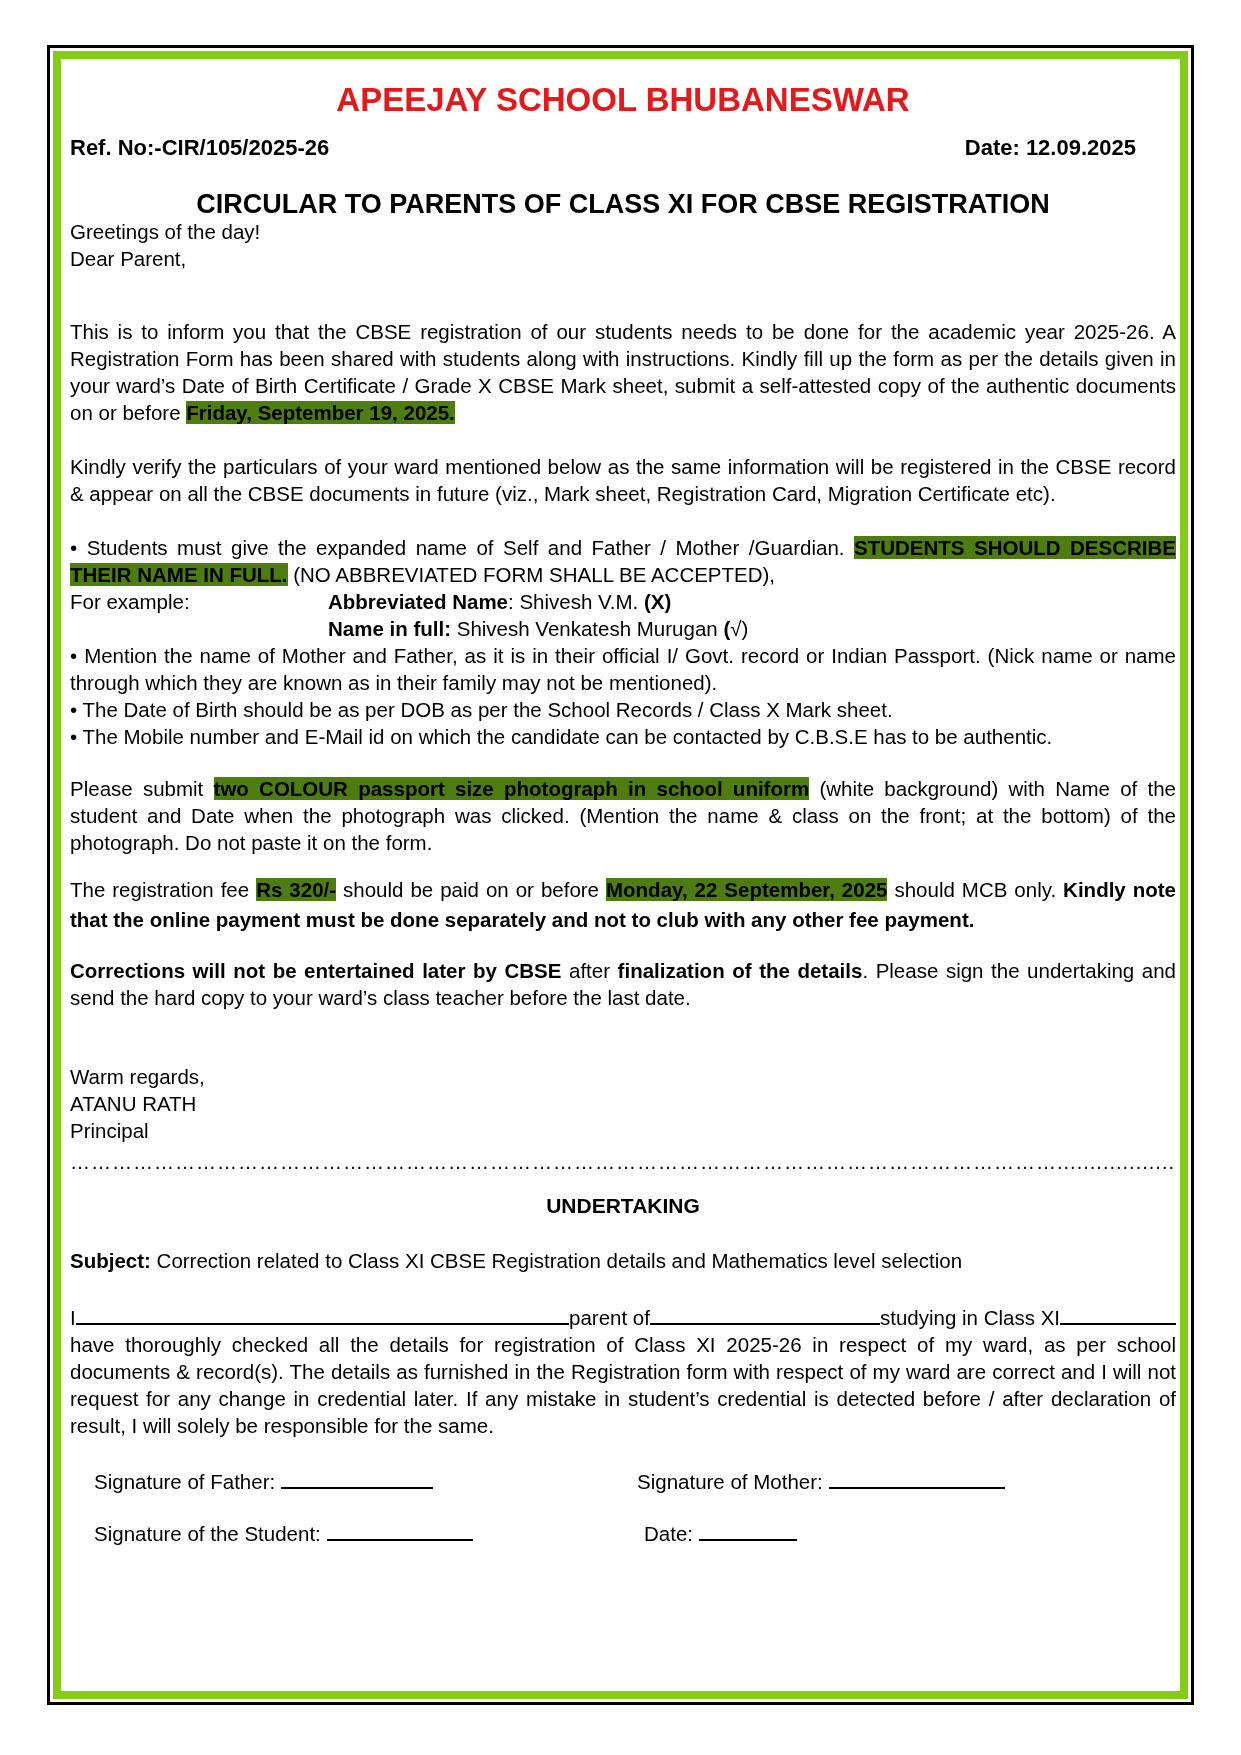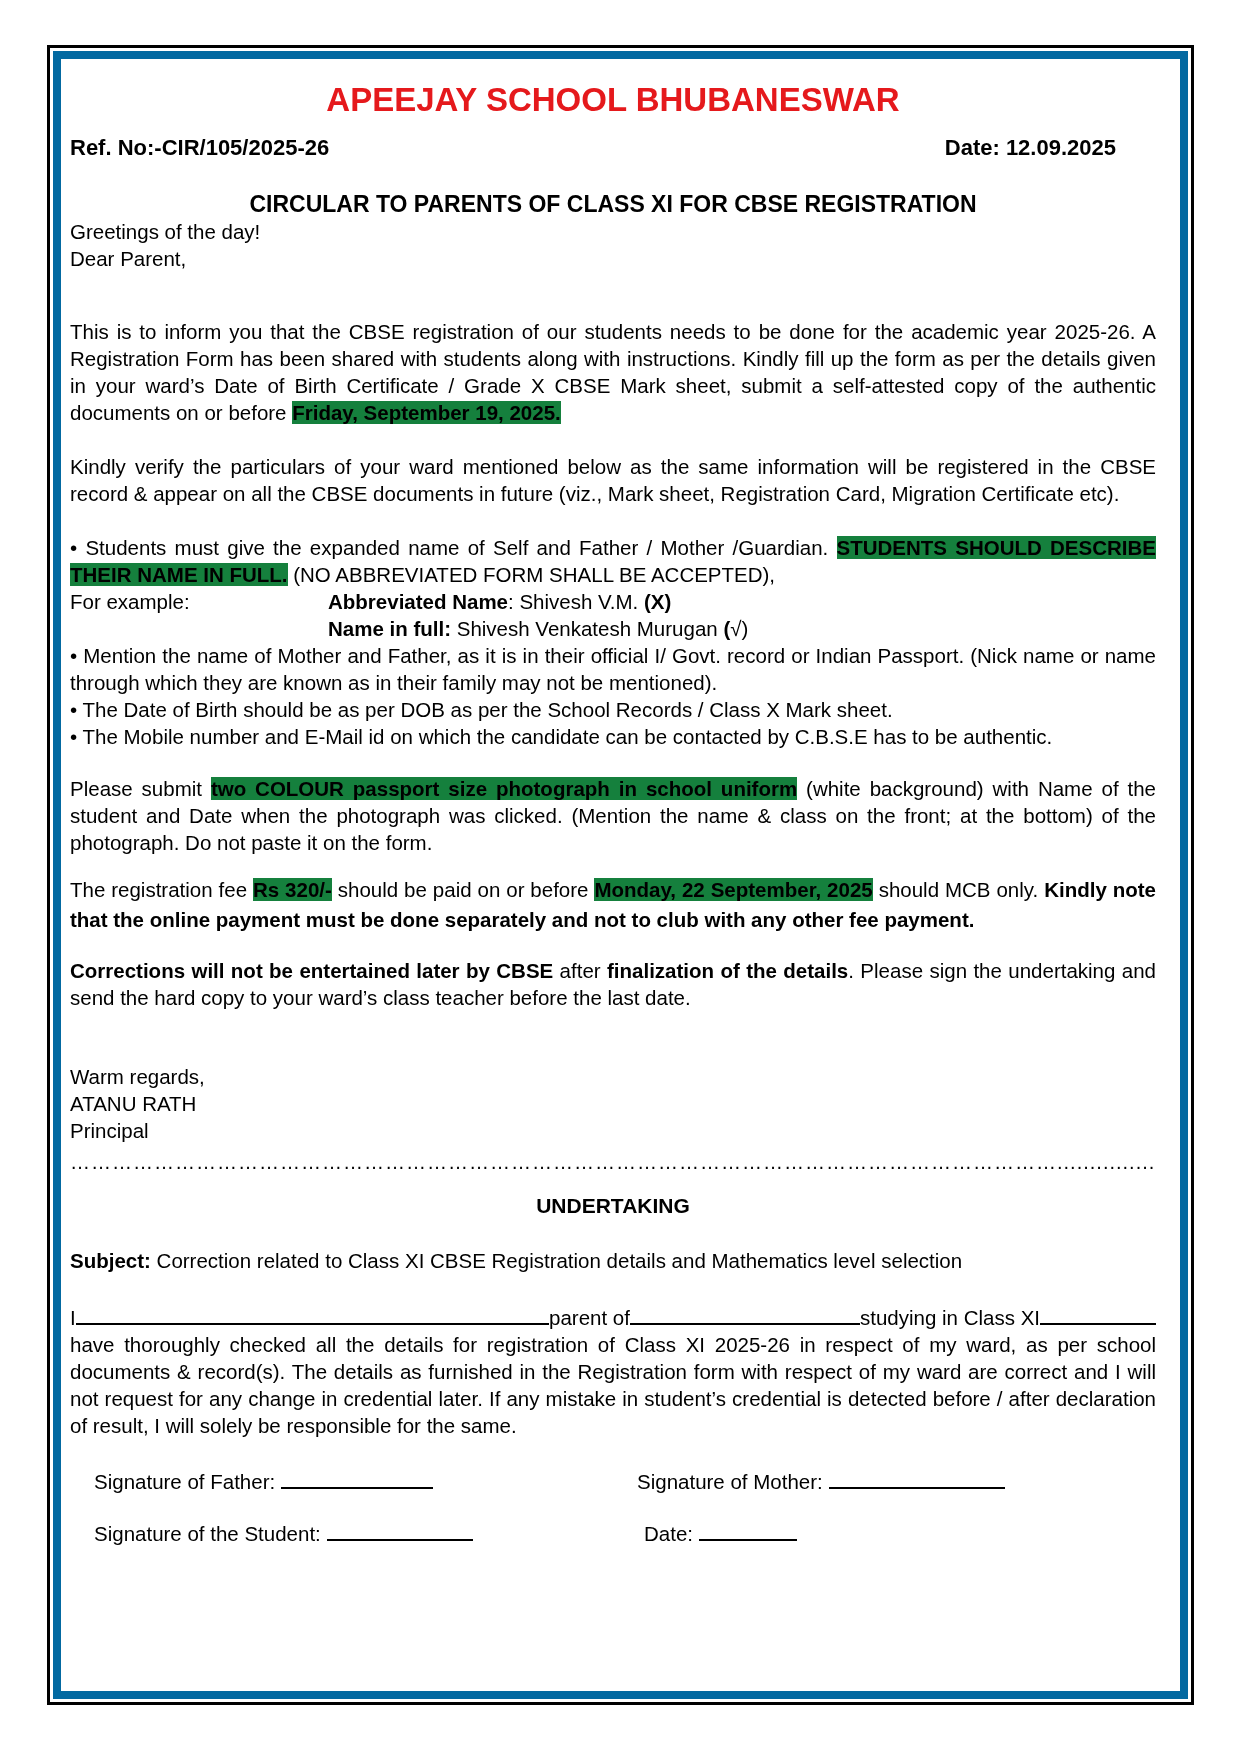--- a/index.html
+++ b/index.html
@@ -7,41 +7,41 @@
     width:1241px;height:1755px;position:relative;
     font-family:"Liberation Sans","DejaVu Sans",sans-serif;
     color:#000;
   }
   .frame-outer{
     position:absolute;left:47px;top:45px;width:1147px;height:1660px;
     border:3px solid #000;box-sizing:border-box;padding:3px;
   }
   .frame-inner{
     width:100%;height:100%;box-sizing:border-box;
-    border:8px solid #0369a1;
-    padding:12px 24px 0 9px;
+    border:8px solid #84cc16;
+    padding:12px 4px 0 9px;
     overflow:hidden;
   }
   .doc{
     font-size:20.5px;line-height:27px;
   }
   .school-title{
     text-align:center;color:#e5191c;font-weight:bold;
     font-size:33px;line-height:38px;margin:10px 0 10px 0;
   }
   .ref-row{
     display:flex;justify-content:space-between;
     font-weight:bold;font-size:22px;line-height:27px;margin-top:15px;
   }
   .ref-row .date{margin-right:40px;}
   .circ-heading{
-    text-align:center;font-weight:bold;font-size:23px;margin-top:30px;
+    text-align:center;font-weight:bold;font-size:27px;margin-top:30px;
   }
   .p{ text-align:justify; }
-  .hl{ background:#15803d; font-weight:bold; }
+  .hl{ background:#4d7c0f; font-weight:bold; }
   .b{ font-weight:bold; }
   .p-intro{ margin-top:46px; }
   .p-verify{ margin-top:27px; }
   .bullet-block{ margin-top:27px; }
   .example-line1 .ex-label{ display:inline-block;width:258px; }
   .example-line2{ margin-left:258px; }
   .p-photo{ margin-top:25px; }
   .p-fee{ margin-top:19px; line-height:30px; }
   .p-corr{ margin-top:22px; }
   .closing{ margin-top:52px; }

